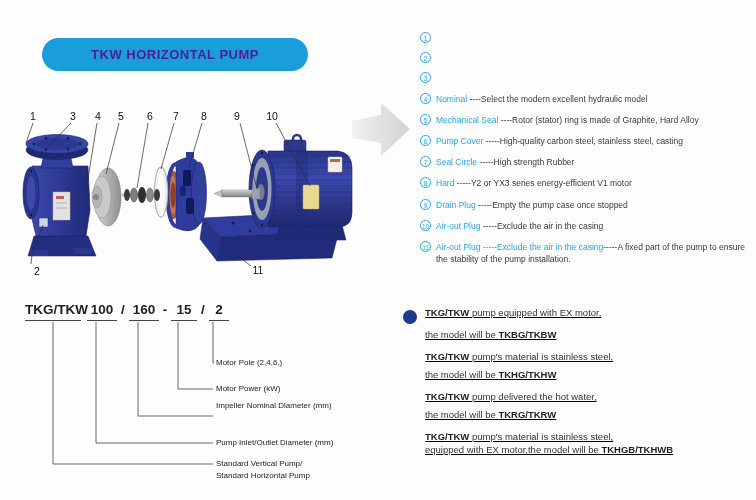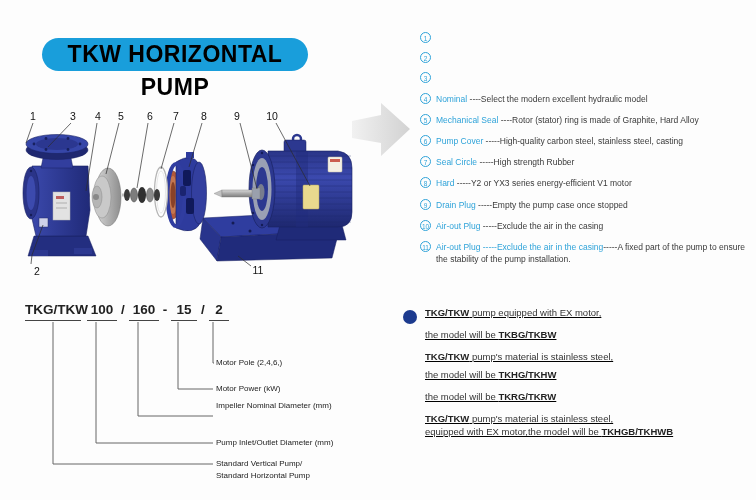--- a/index.html
+++ b/index.html
@@ -4,21 +4,21 @@
 <style>
   html,body{margin:0;padding:0;}
   body{
     width:756px;height:500px;position:relative;overflow:hidden;
     background:#fdfdfd;font-family:"Liberation Sans", sans-serif;
     -webkit-font-smoothing:antialiased;
   }
   
   .banner{
     position:absolute;left:42px;top:38px;width:266px;height:33px;
-    border-radius:17px;color:#000000;font-weight:bold;font-size:23px;
+    border-radius:17px;color:#4c1d95;font-weight:bold;font-size:13px;
     letter-spacing:.5px;text-align:center;line-height:33px;
   }
   
   .diagram-svg{position:absolute;left:0;top:90px;}
   
   .parts-list{position:absolute;left:420px;top:32px;width:334px;}
   .part-item{display:flex;align-items:flex-start;font-size:8.5px;line-height:12px;margin-bottom:9.2px;color:#3a3a3a;}
   .part-badge{
     flex:0 0 auto;width:11px;height:11px;margin:0 5px 0 0;border-radius:50%;
     border:1px solid #2fa3d9;color:#2fa3d9;font-size:6.5px;line-height:11px;text-align:center;
@@ -315,20 +315,21 @@
   <div class="variant-bullet"></div>
   <div class="variant-lines">
   <div class="variant-line vl-0"><span class="b">TKG/TKW</span><span> pump equipped with EX motor,</span></div>
 
   <div class="variant-line vl-1"><span>the model will be </span><span class="b">TKBG/TKBW</span></div>
 
   <div class="variant-line vl-2"><span class="b">TKG/TKW</span><span> pump's material is stainless steel,</span></div>
 
   <div class="variant-line vl-3"><span>the model will be </span><span class="b">TKHG/TKHW</span></div>
 
+  <div class="variant-line vl-4"><span class="b">TKG/TKW</span><span> pump delivered the hot water,</span></div>
 
   <div class="variant-line vl-5"><span>the model will be </span><span class="b">TKRG/TKRW</span></div>
 
   <div class="variant-line vl-6"><span class="b">TKG/TKW</span><span> pump's material is stainless steel,</span></div>
 
   <div class="variant-line vl-7"><span>equipped with EX motor,the model will be </span><span class="b">TKHGB/TKHWB</span></div>
 </div>
 </div>
 
 </body></html>

